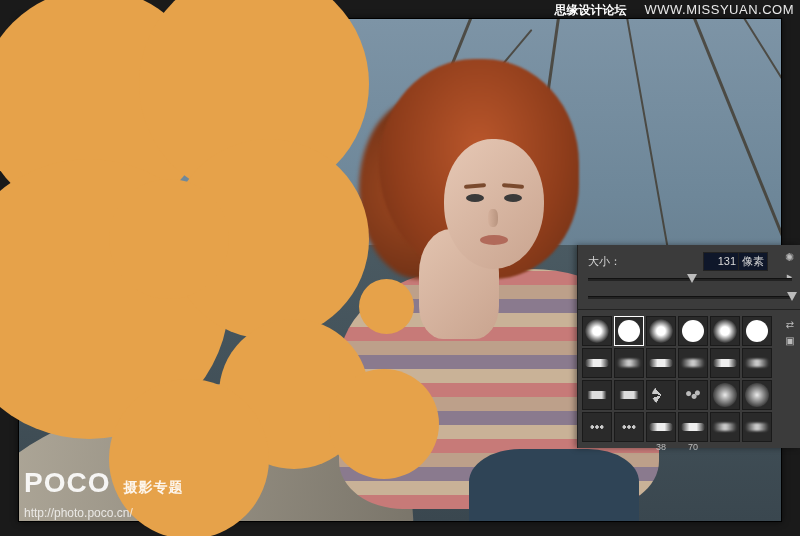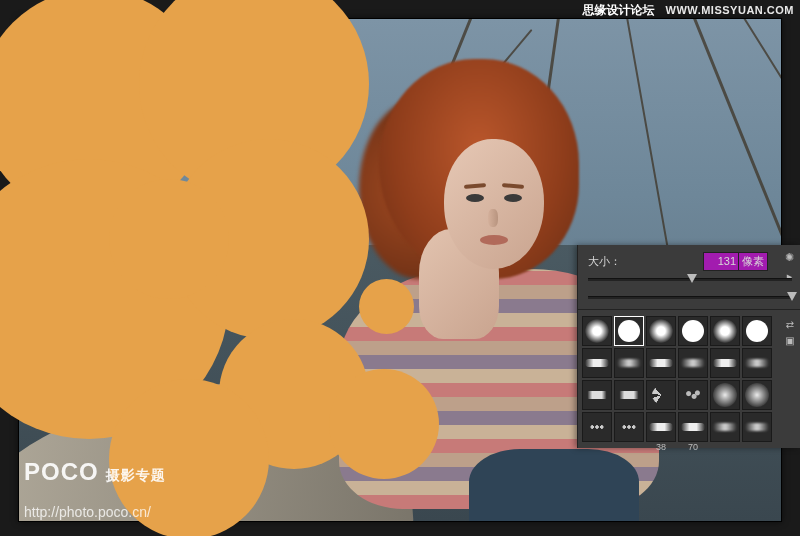--- a/index.html
+++ b/index.html
@@ -20,21 +20,21 @@
   .nose{position:absolute;left:44px;top:70px;width:10px;height:18px;background:linear-gradient(90deg,#d4b09b,#b8947f);border-radius:40%}
   .lips{position:absolute;left:36px;top:96px;width:28px;height:10px;background:#b16a5a;border-radius:50%}
   .hands{position:absolute;left:70px;top:160px;width:80px;height:110px;background:linear-gradient(135deg,#e2c3af,#c9a48f);border-radius:40% 40% 30% 30%}
   .sweater{position:absolute;left:-10px;top:200px;width:320px;height:240px;border-radius:40% 40% 20% 20%;background:repeating-linear-gradient(0deg,#c77a78 0 14px,#c9b297 14px 28px,#8a7a8e 28px 42px,#bda08a 42px 56px)}
   .jeans{position:absolute;left:120px;top:380px;width:170px;height:110px;background:#2f4456;border-radius:30% 30% 10% 10%}
   .boat{position:absolute;left:-30px;bottom:-30px;width:420px;height:170px;background:linear-gradient(100deg,#b0a99a,#7a756a);border-radius:80% 20% 10% 10%/60% 20% 10% 10%;transform:rotate(-4deg)}
   .dot{position:absolute;border-radius:50%;background:#e6a24a}
   .panel{position:absolute;right:0;top:245px;width:222px;background:#3b3b3b;color:#d8d8d8;font-size:11px;border-left:1px solid #222;box-shadow:-2px 0 6px rgba(0,0,0,.4)}
   .p-row{display:flex;align-items:center;padding:7px 8px 2px 10px;gap:6px}
   .lbl{flex:0 0 34px}
-  .numbox{display:flex;align-items:center;border:1px solid #222;background:#a21caf;height:17px}
+  .numbox{display:flex;align-items:center;border:1px solid #222;background:#0f172a;height:17px}
   .num{width:30px;text-align:right;padding:0 2px;border-right:1px solid #222;line-height:17px}
   .unit{padding:0 3px;line-height:17px}
   .track{position:relative;margin:0 8px 6px 10px;height:12px}
   .track:before{content:"";position:absolute;left:0;right:0;top:5px;height:2px;background:#222;border-top:1px solid #111}
   .thumb{position:absolute;top:1px;width:0;height:0;border-left:5px solid transparent;border-right:5px solid transparent;border-top:9px solid #bcbcbc;transform:translateX(-5px)}
   .icons-col{position:absolute;right:4px;top:6px;display:flex;flex-direction:column;gap:6px;align-items:center}
   .gear,.flyout{width:13px;height:13px;color:#bcbcbc;display:flex;align-items:center;justify-content:center;font-size:11px}
   .divider{height:1px;background:#222;margin:2px 0}
   .grid-wrap{display:flex;padding:4px 2px 6px 4px}
   .grid{flex:1;display:grid;grid-template-columns:repeat(6,30px);grid-auto-rows:30px;gap:2px}
@@ -46,27 +46,27 @@
   .stroke{width:24px;height:8px;border-radius:4px}
   .s-hard{background:linear-gradient(90deg,transparent,#eee 35%,#eee 65%,transparent)}
   .s-soft{background:linear-gradient(90deg,transparent,#ccc 45%,#ccc 55%,transparent);filter:blur(1px)}
   .s-flat{background:linear-gradient(90deg,transparent 10%,#ddd 30%,#ddd 70%,transparent 90%)}
   .s-dots{background:radial-gradient(circle at 30% 50%,#ccc 1.5px,transparent 2px),radial-gradient(circle at 50% 50%,#ccc 1.5px,transparent 2px),radial-gradient(circle at 70% 50%,#ccc 1.5px,transparent 2px);height:10px}
   .s-cluster{width:22px;height:14px;background:radial-gradient(circle at 30% 40%,#bbb 2px,transparent 3px),radial-gradient(circle at 55% 60%,#bbb 2px,transparent 3px),radial-gradient(circle at 70% 35%,#bbb 2px,transparent 3px)}
   .fan{width:18px;height:18px;background:conic-gradient(from 210deg,#ccc 0 40deg,transparent 40deg 70deg,#ccc 70deg 110deg,transparent 0);border-radius:50%}
   .cap{position:absolute;bottom:-11px;left:0;right:0;text-align:center;font-size:9px;color:#bcbcbc}
   .side-icons{width:16px;display:flex;flex-direction:column;align-items:center;gap:4px;padding-top:2px}
   .si{width:12px;height:12px;color:#bcbcbc;font-size:10px;display:flex;align-items:center;justify-content:center;cursor:pointer}
-  .wm-tr{position:absolute;top:2px;right:6px;color:#fff;font-size:12px;font-weight:bold;display:flex;align-items:baseline;gap:11px}
-  .wm-tr .url{font-size:11px;font-weight:bold;letter-spacing:.5px;opacity:.9}
+  .wm-tr{position:absolute;top:2px;right:6px;color:#fff;font-size:12px;font-weight:bold;display:flex;align-items:baseline;gap:18px}
+  .wm-tr .url{font-size:13px;font-weight:normal;letter-spacing:.5px;opacity:.9}
   .wm-bl{position:absolute;left:24px;bottom:16px;color:rgba(255,255,255,.9)}
   .poco{font-size:22px;font-weight:bold;letter-spacing:1px}
-  .poco b{font-size:24px}
-  .poco-sub{font-size:14px;}
-  .poco-url{font-size:14px;opacity:.85;margin-top:18px}
+  .poco b{font-size:28px}
+  .poco-sub{font-size:14px;margin-left:6px}
+  .poco-url{font-size:12px;opacity:.85;margin-top:7px}
 </style>
 </head>
 <body>
 
 <div class="stage">
   <div class="photo">
     <div class="sky"></div>
     <div class="water"></div>
     <div class="boat"></div>
     <div class="branches">

